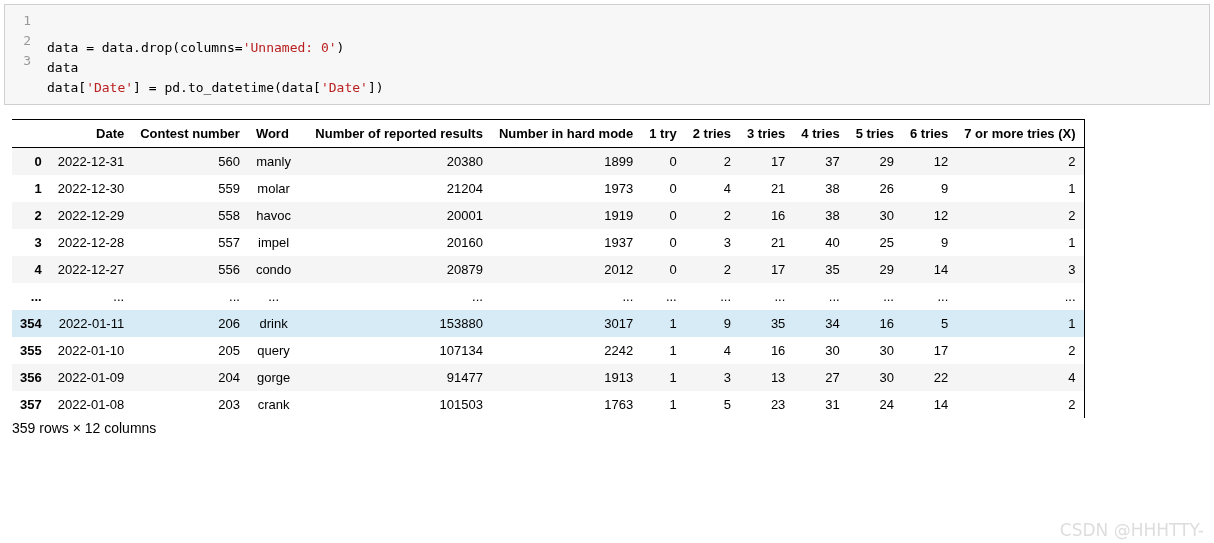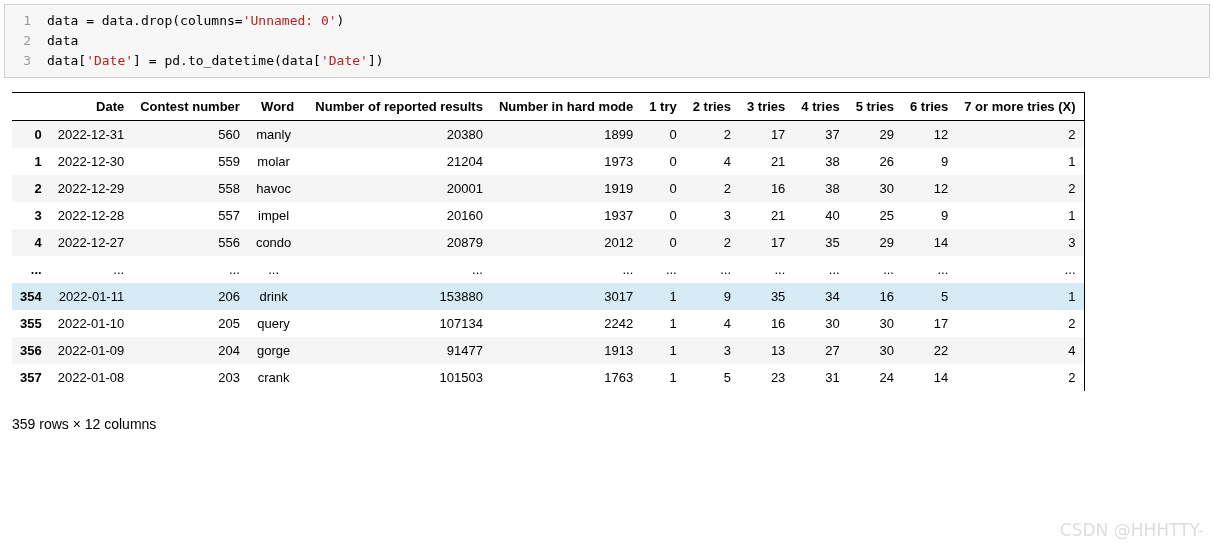--- a/index.html
+++ b/index.html
@@ -26,20 +26,21 @@
     width: 34px;
     user-select: none;
   }
   .gutter div { padding: 0 8px 0 0; line-height: 20px; }
   .code {
     padding: 6px 8px;
     font-family: "DejaVu Sans Mono", Consolas, monospace;
     font-size: 13px;
     line-height: 20px;
     white-space: pre;
+    margin-top: 27px;
   }
   .tok-str { color: #ba2121; }
   .output {
     margin-top: 14px;
     font-family: Arial, sans-serif;
   }
   table.df {
     border-collapse: collapse;
     font-size: 13px;
     margin-left: 8px;
@@ -61,21 +62,21 @@
   }
   table.df td {
     text-align: right;
     padding: 6px 8px;
     white-space: nowrap;
   }
   table.df td.word { text-align: center; padding-right: 16px;}
   table.df tbody tr:nth-child(odd) { background: #f5f5f5; }
   table.df tbody tr.hover { background: #d6ebf6; border-radius: 9px; }
   .shape {
-    margin: 25px 0 0 8px;
+    margin: 2px 0 0 8px;
     font-size: 14px;
   }
   .watermark {
     position: absolute;
     right: 10px;
     top: 520px;
     font-size: 17px;
     color: #ddd;
   }
 </style>
@@ -91,21 +92,21 @@
   <div class="code"><div>data = data.drop(columns=<span class="tok-str">'Unnamed: 0'</span>)</div><div>data</div><div>data[<span class="tok-str">'Date'</span>] = pd.to_datetime(data[<span class="tok-str">'Date'</span>])</div></div>
 </div>
 
 <div class="output">
   <table class="df">
     <thead>
       <tr>
         <th></th>
         <th>Date</th>
         <th>Contest number</th>
-        <th style="text-align:center">Word</th>
+        <th style="text-align:left">Word</th>
         <th>Number of reported results</th>
         <th>Number in hard mode</th>
         <th>1 try</th>
         <th>2 tries</th>
         <th>3 tries</th>
         <th>4 tries</th>
         <th>5 tries</th>
         <th>6 tries</th>
         <th>7 or more tries (X)</th>
       </tr>

